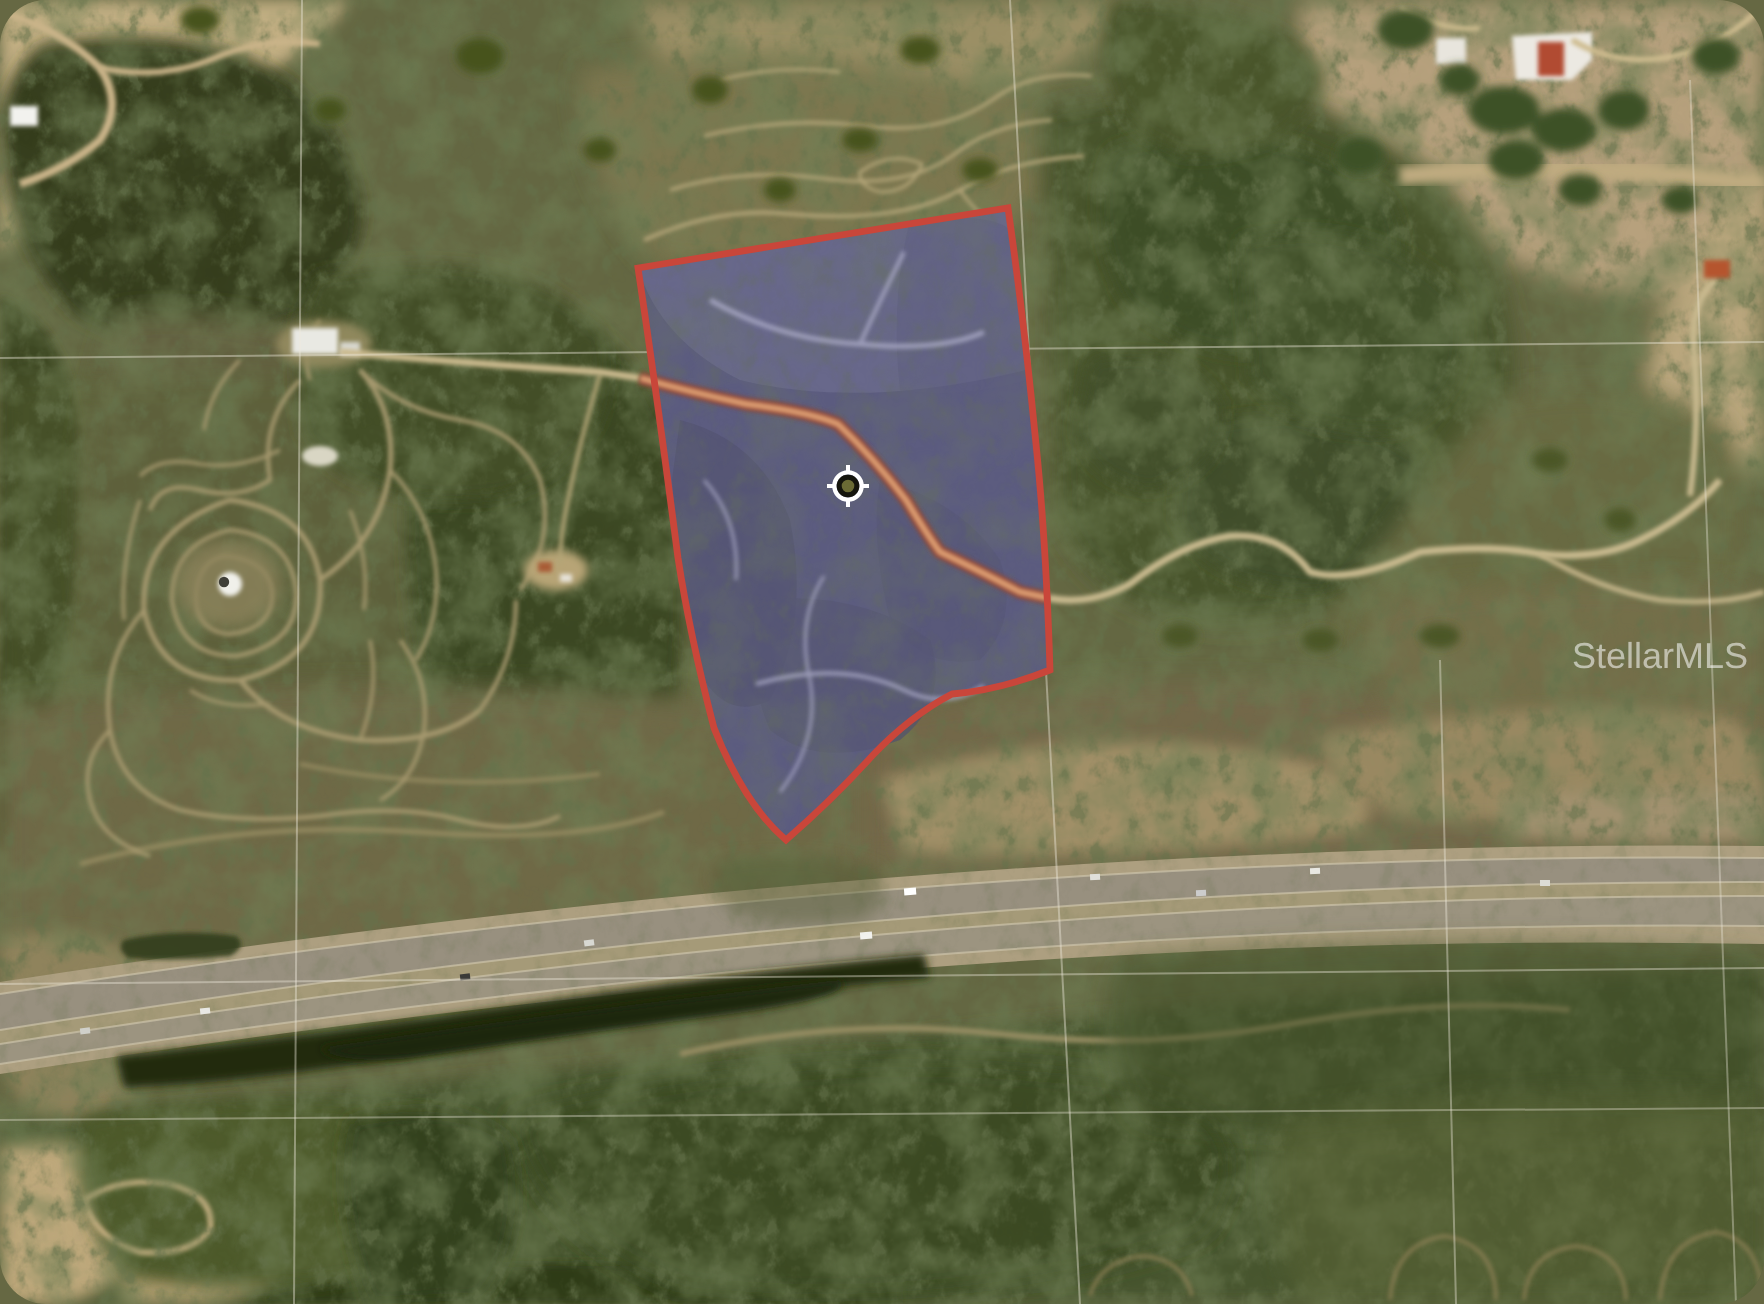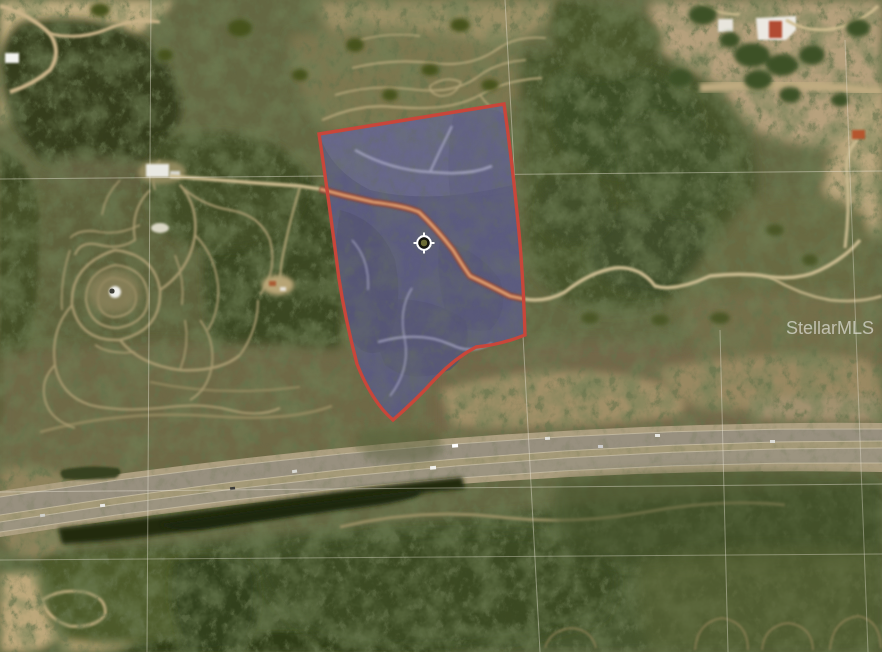--- a/index.html
+++ b/index.html
@@ -1,16 +1,16 @@
 <!DOCTYPE html>
 <html><head>
 <meta charset="utf-8">
 <style>
   html,body{margin:0;padding:0;background:#666843;}
-  .wrap{position:relative;width:882px;height:652px;overflow:hidden;font-family:"Liberation Sans",sans-serif;}
+  .wrap{position:relative;width:882px;height:652px;overflow:hidden;font-family:"Liberation Sans",sans-serif;border-radius:23px;}
   svg{display:block;}
 </style>
 </head>
 <body>
 <div class="wrap">
 <svg width="882" height="652" viewBox="0 0 882 652">
 <defs>
   <filter id="b2" x="-30%" y="-30%" width="160%" height="160%">
           <feGaussianBlur stdDeviation="2"></feGaussianBlur>
         </filter>

